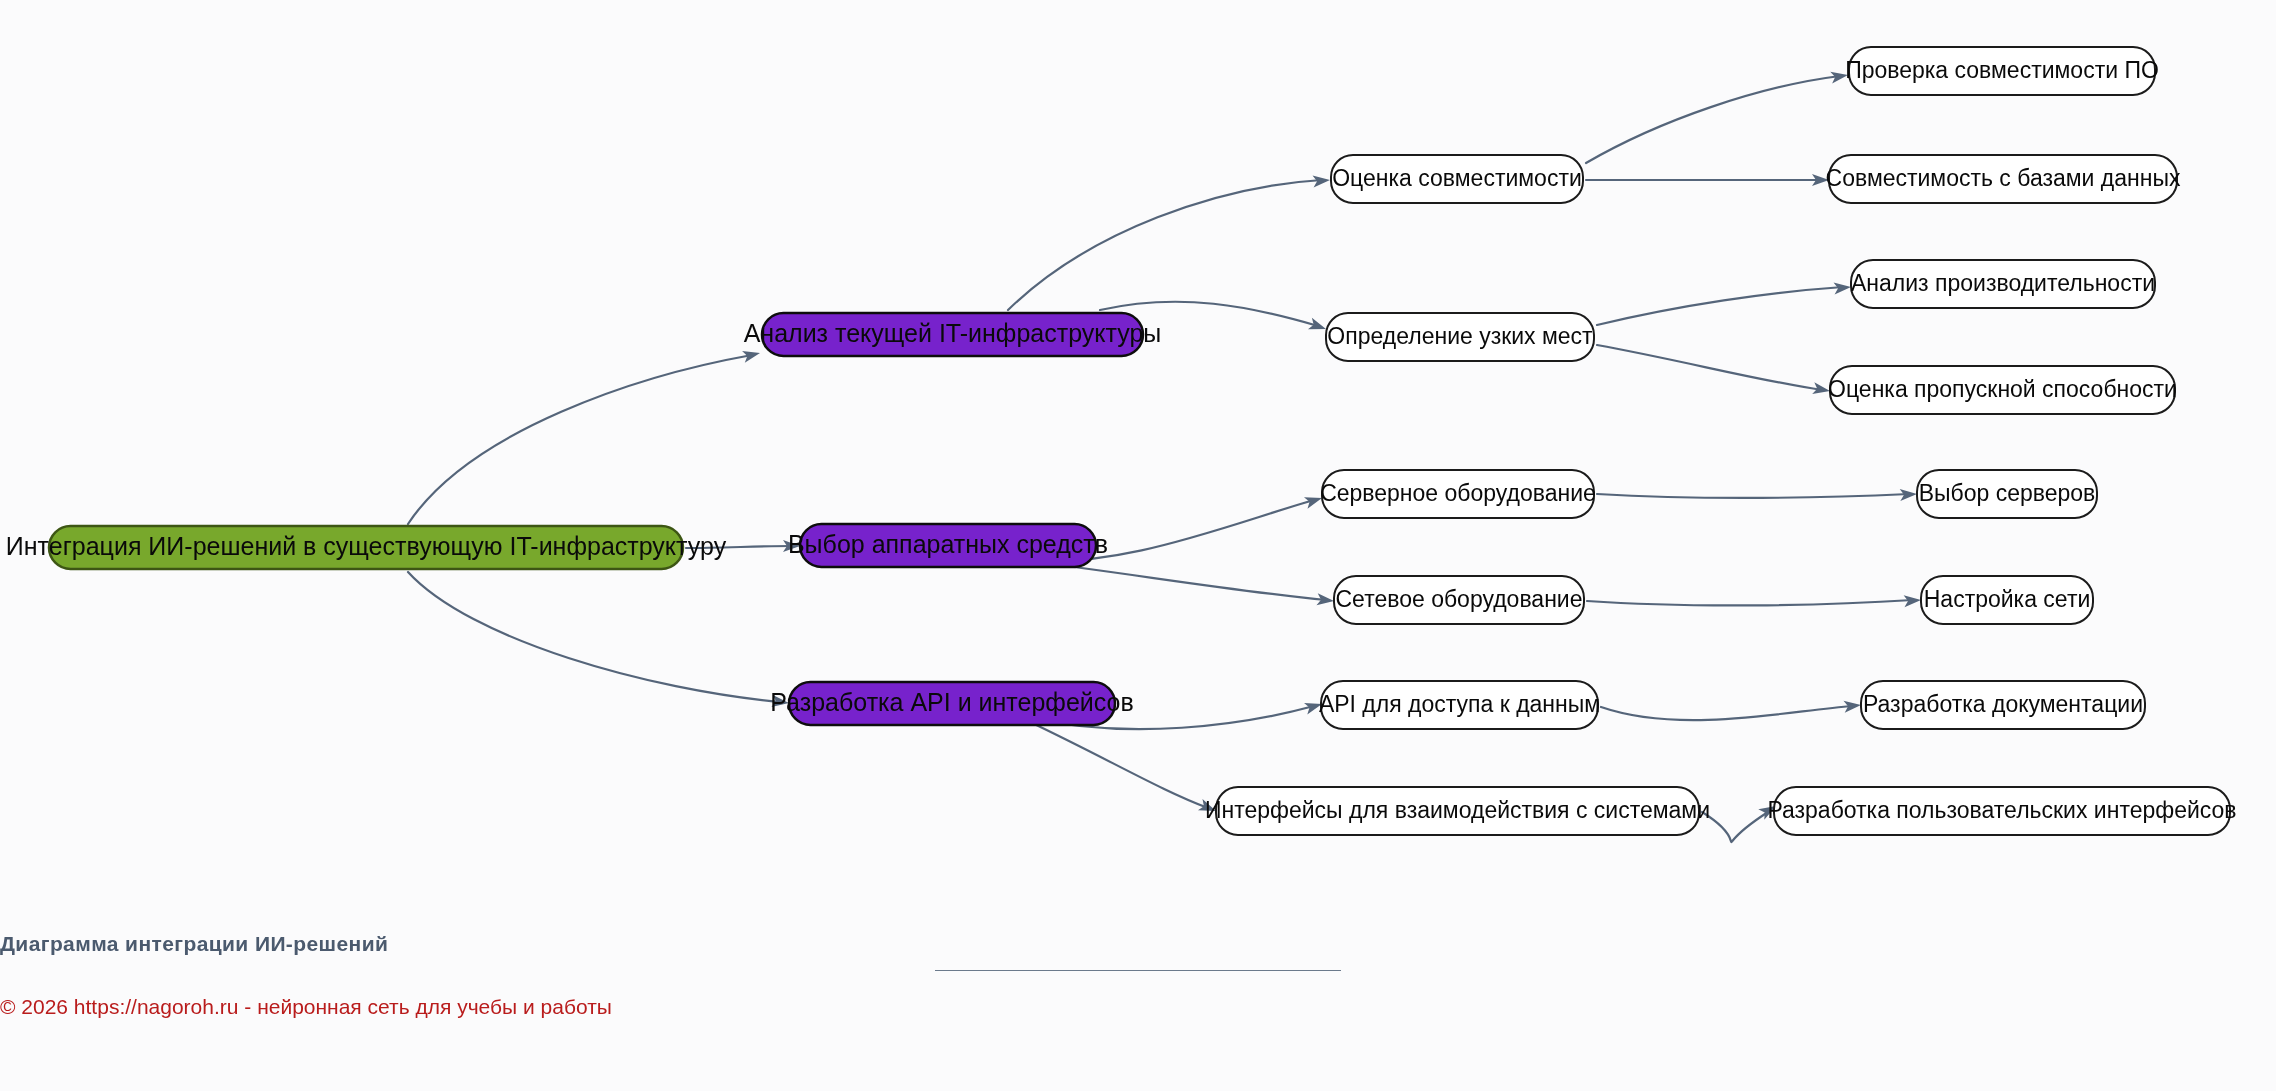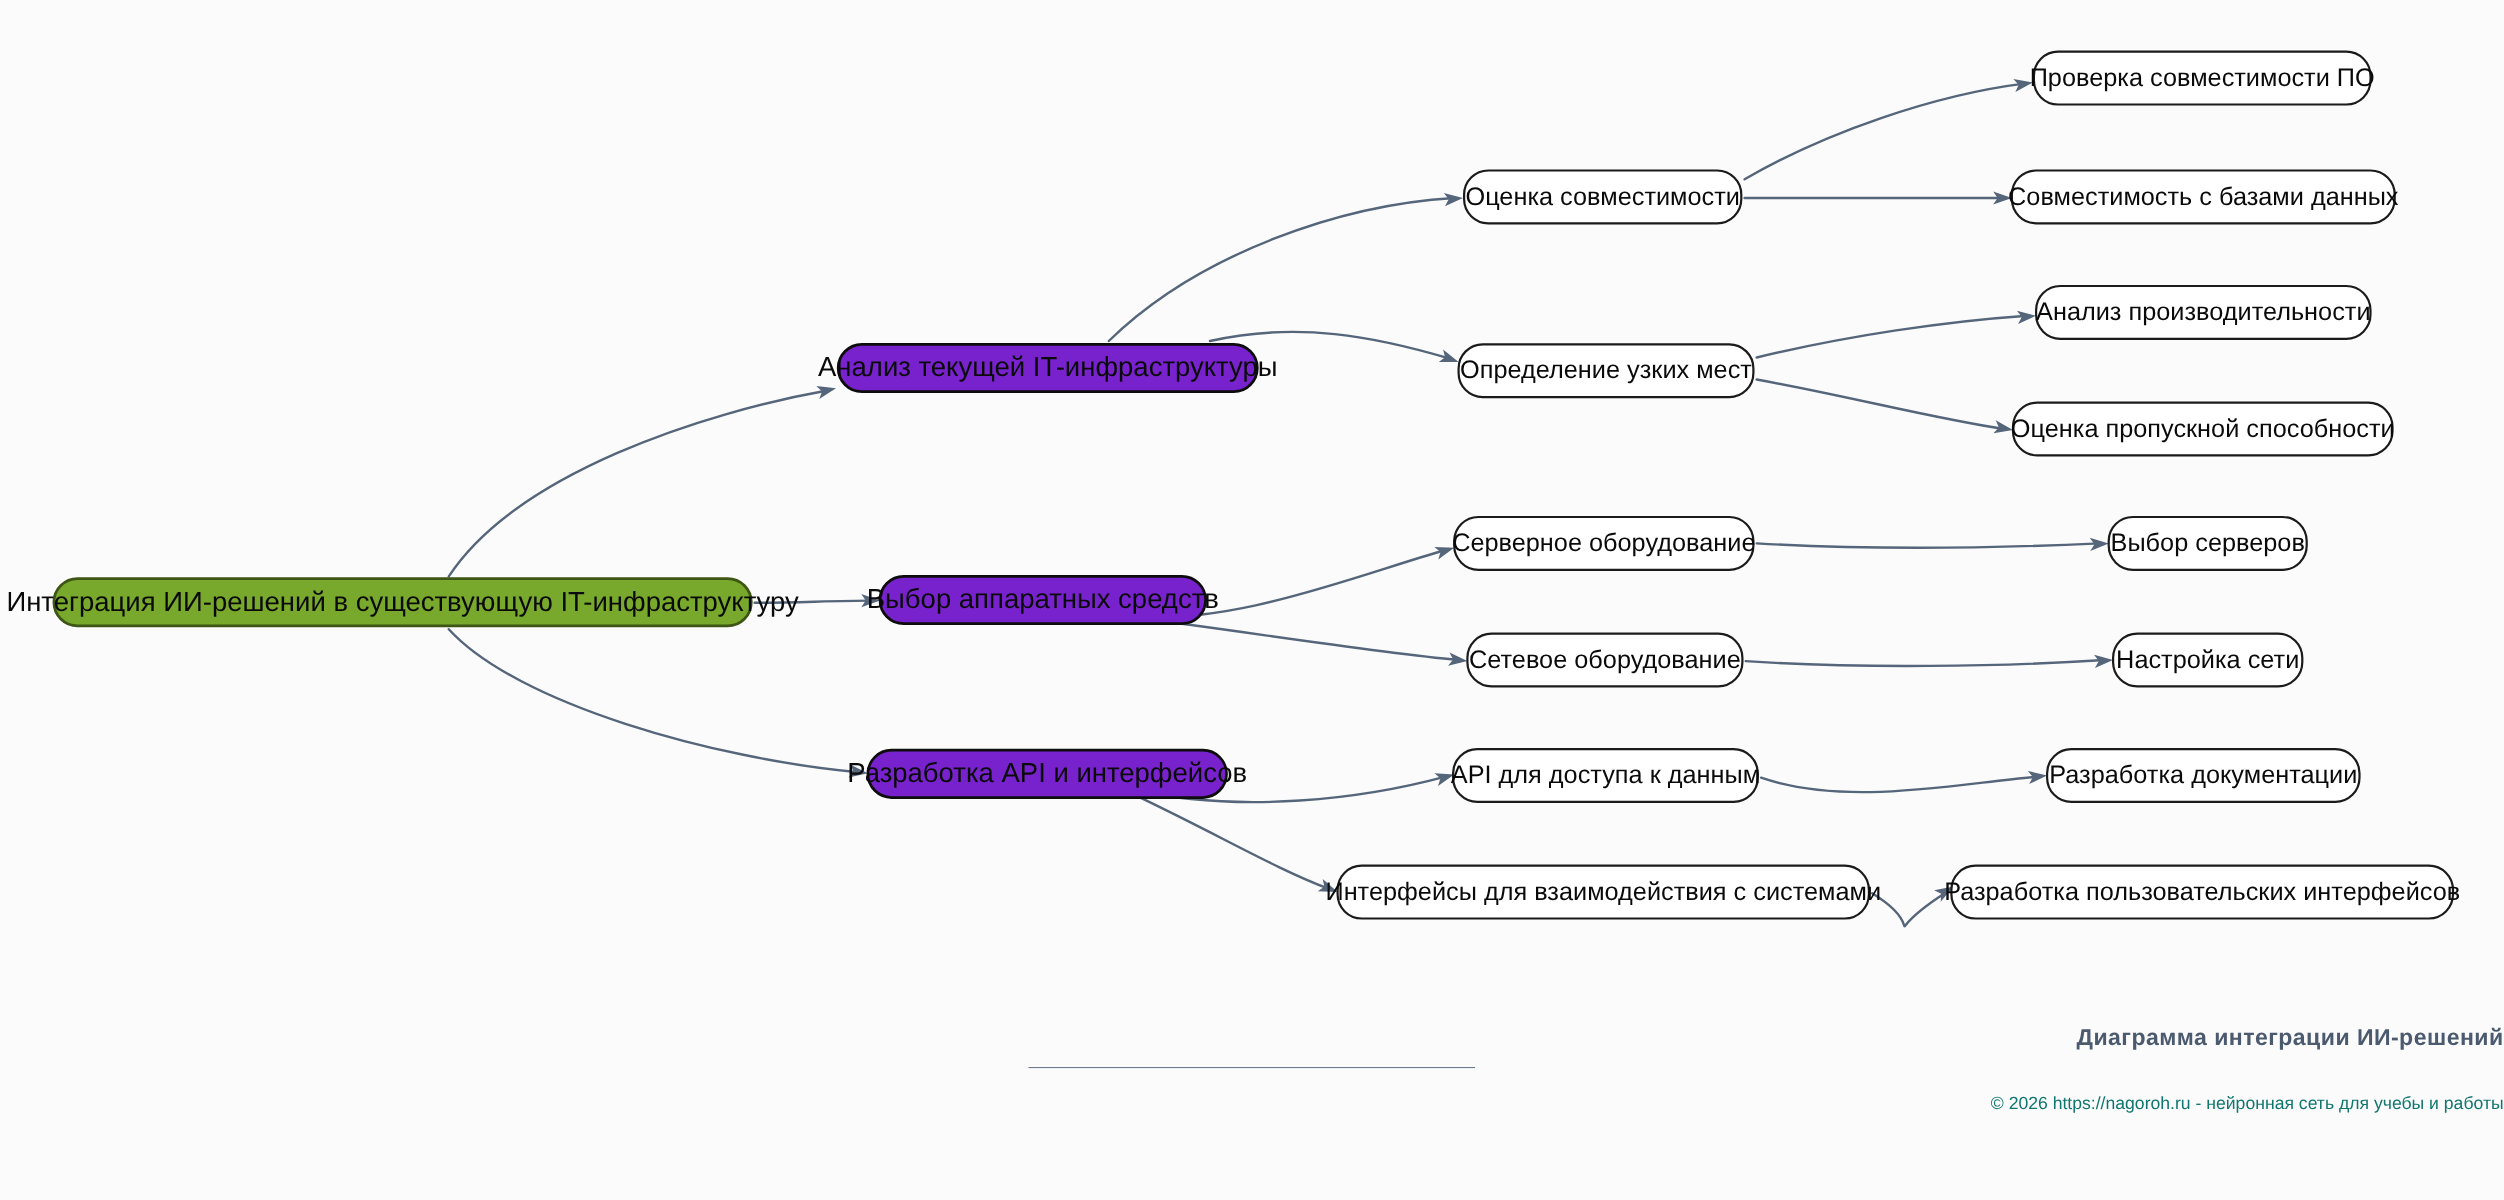--- a/index.html
+++ b/index.html
@@ -63,42 +63,42 @@
     white-space: pre;
   }
   .node-label.root-label { font-size: 25px; }
   .node-label.branch-label { font-size: 25px; }
   .node-label.leaf-label  { font-size: 23px; }
 
   .footer-block {
     position: absolute;
     left: 0;
     width: 2276px;
-    text-align: right;
+    text-align: left;
   }
   #footer-title-wrap { top: 932px; }
   #footer-credit-wrap { top: 995px; }
   .footer-title {
     font-family: "Liberation Sans", "DejaVu Sans", sans-serif;
     font-size: 21px;
     font-weight: bold;
     color: #4b5a6e;
     letter-spacing: 0.4px;
     margin: 0;
   }
   .footer-divider {
     width: 406px;
     height: 0;
     border-top: 1.6px solid #6b7a8c;
     margin: 14px auto 0 auto;
   }
   .footer-credit {
     font-family: "Liberation Sans", "DejaVu Sans", sans-serif;
-    font-size: 16px;
-    color: #0f766e;
+    font-size: 21px;
+    color: #b91c1c;
     margin: 0;
   }
 </style>
 </head>
 <body>
 
 <div id="mindmap-root">
   <svg class="diagram" id="diagram-svg" viewBox="0 0 2276 1091" xmlns="http://www.w3.org/2000/svg">
     <g id="edges-layer">
         <g>

